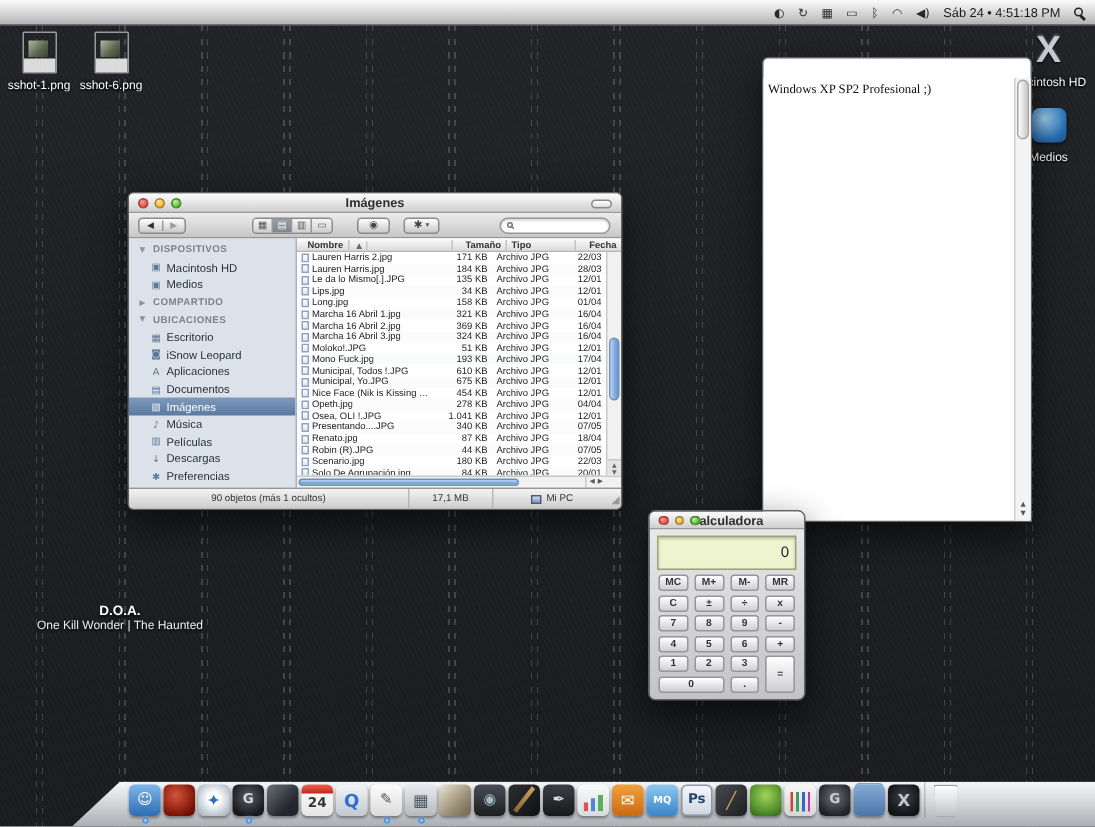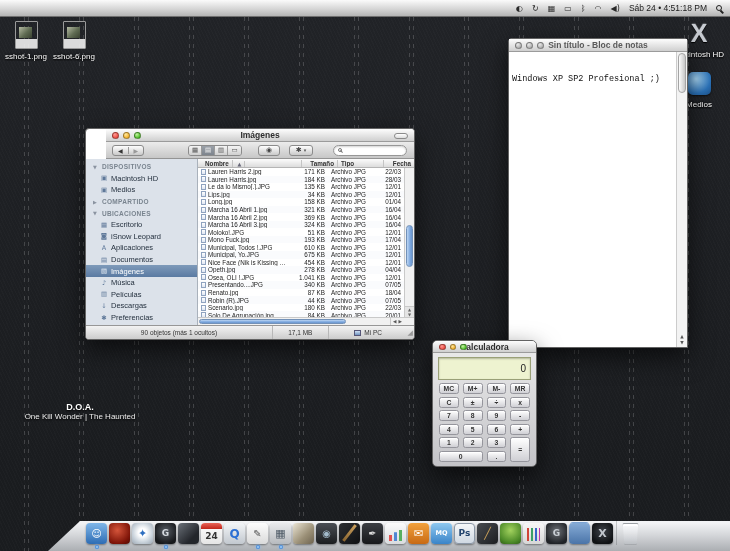--- a/index.html
+++ b/index.html
@@ -103,21 +103,21 @@
   }
   .title-text{ font-size:8.5px; font-weight:bold; color:#2e2e2e; }
   .tl-dots{ position:absolute; left:6px; top:3px; display:flex; gap:4px; }
   .dot{ width:7px; height:7px; border-radius:50%; border:1px solid rgba(0,0,0,.35); }
   .dot-red{ background:radial-gradient(circle at 35% 30%,#ff9a94,#ee4f45 70%); }
   .dot-yellow{ background:radial-gradient(circle at 35% 30%,#ffe9a0,#f5b32e 70%); }
   .dot-green{ background:radial-gradient(circle at 35% 30%,#c4f2a2,#53c22e 70%); }
   .dot-gray{ background:radial-gradient(circle at 35% 30%,#e9e9e9,#b3b3b3 70%); }
 
   
-  .win-finder{ left:85px; top:128px; width:330px; height:212px; z-index:10; border-radius:4px; overflow:hidden;padding-left:20px; }
+  .win-finder{ left:85px; top:128px; width:330px; height:212px; z-index:10; border-radius:4px; overflow:hidden; }
   .cap-toggle{ position:absolute; right:6px; top:4px; width:14px; height:6px; border:1px solid #8a8a8a; border-radius:4px; background:linear-gradient(#fff,#ddd); }
   .f-toolbar{
     height:17px; background:linear-gradient(#ececec,#c7c7c7); border-bottom:1px solid #949494;
     display:flex; align-items:center; font-size:7px;
   }
   .tb-btn{ height:11px; border:1px solid #8b8b8b; border-radius:3px;
     background:linear-gradient(#fefefe,#c9c9c9); display:flex; align-items:center; justify-content:center; color:#444; }
   .tb-backfwd{ margin-left:6px; width:32px; } .tb-backfwd span{ flex:1; text-align:center; font-size:6px; }
   .tb-backfwd span:first-child{ border-right:1px solid #9a9a9a; color:#333; }
   .tb-backfwd span:last-child{ color:#999; }
@@ -178,21 +178,21 @@
     display:flex; align-items:center; font-size:6.5px; color:#333; }
   .fs-cell{ display:flex; align-items:center; justify-content:center; height:100%; border-right:1px solid #b8b8b8; gap:3px; }
   .fs-objects{ width:57%; } .fs-size{ width:17%; } .fs-loc{ flex:1; border-right:none; }
   .fs-loc .pc-ico{ width:7px; height:6px; background:linear-gradient(#cfe0f4,#6f93c0); border:.5px solid #557; }
   .resize-grip{ font-size:7px; color:#999; margin-right:1px; }
 
   
   .win-notepad{ left:508px; top:38px; width:180px; height:310px; z-index:5; border-radius:4px 4px 0 0; }
   .win-notepad .title-text{ color:#5a5a5a; }
   .np-body{ position:absolute; top:13px; bottom:0; left:0; right:0; background:#fff; display:flex; }
-  .np-text{ flex:1; font-size:8.5px; padding:2px 3px; color:#111; font-family:Liberation Mono, monospace;margin-top:20px; }
+  .np-text{ flex:1; font-size:8.5px; padding:2px 3px; color:#111; font-family:Liberation Serif, serif; }
   .np-scroll{ width:11px; background:#f3f3f3; border-left:1px solid #ccc; position:relative; }
   .np-thumb{ position:absolute; top:1px; left:1px; right:1px; height:40px; border-radius:4px;
     background:linear-gradient(90deg,#fdfdfd,#c6c6c6); border:1px solid #a5a5a5; }
   .np-arrows{ position:absolute; bottom:1px; left:0; right:0; text-align:center; font-size:4.5px; color:#555; line-height:6px; }
 
   
   .win-calc{ left:432px; top:340px; width:105px; height:127px; z-index:20; border-radius:5px;
     background:linear-gradient(#ececec,#c3c3c7); overflow:hidden; }
   .win-calc .titlebar{ height:12px; border-radius:4px 4px 0 0; }
   .win-calc .tl-dots{ top:2.5px; } .win-calc .dot{ width:6.5px; height:6.5px; }
@@ -323,28 +323,20 @@
       <div class="dicon-label">Medios</div>
     </div>
   </div>
 
 <div class="album">
   <div class="album-title">D.O.A.</div>
   <div class="album-sub">One Kill Wonder | The Haunted</div>
 </div>
 
 <div class="window win-notepad">
-  <div class="titlebar">
-    <span class="tl-dots">
-      <span class="dot dot-gray"></span>
-      <span class="dot dot-gray"></span>
-      <span class="dot dot-gray"></span>
-    </span>
-    <span class="title-text">Sin título - Bloc de notas</span>
-  </div>
   <div class="np-body">
     <div class="np-text">Windows XP SP2 Profesional ;)</div>
     <div class="np-scroll">
       <div class="np-thumb"></div>
       <div class="np-arrows g"><span>▲</span><br><span>▼</span></div>
     </div>
   </div>
 </div>
 
 <div class="window win-finder">

